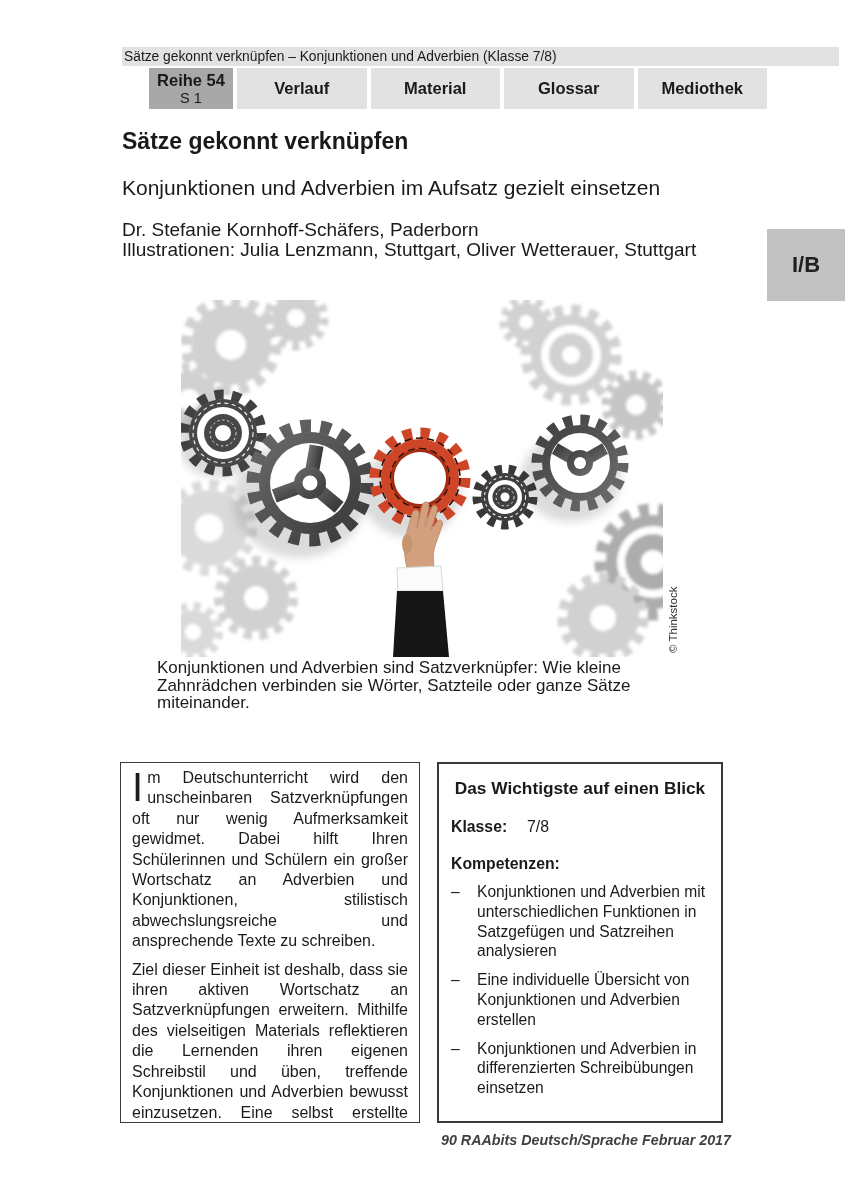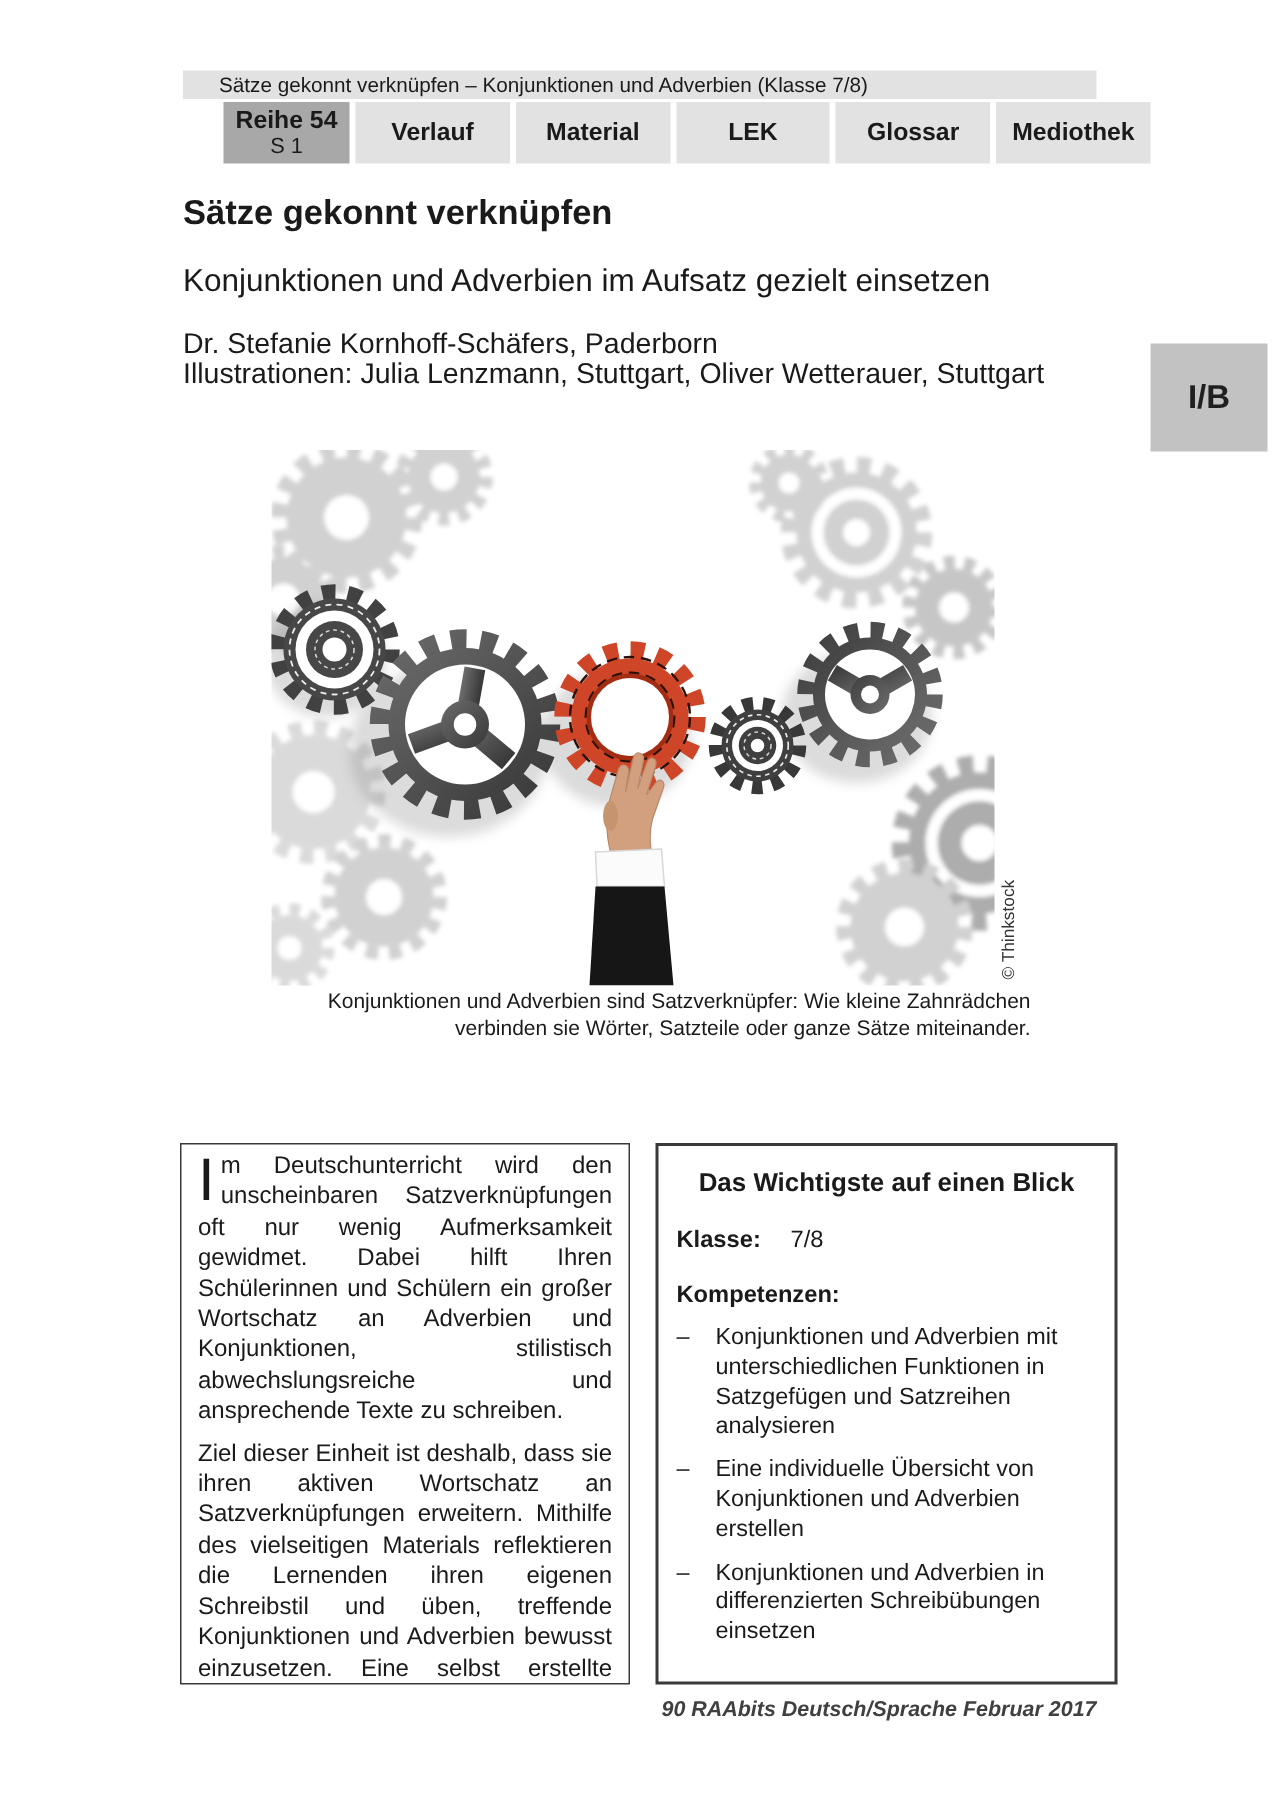--- a/index.html
+++ b/index.html
@@ -8,24 +8,24 @@
     position: relative;
     background: #ffffff;
     font-family: "Liberation Sans", sans-serif;
     color: #1a1a1a;
     overflow: hidden;
   }
   .abs { position: absolute; }
 
   
   .kicker {
-    left: 122px; top: 47px; width: 609px; height: 19px;
+    left: 122px; top: 47px; width: 717px; height: 19px;
     background: #e2e2e2;
     font-size: 13.8px; line-height: 19px;
-    padding-left: 24px; box-sizing: border-box;
+    padding-left: 2px; box-sizing: border-box;
     white-space: nowrap;
   }
 
   
   .tabs {
     left: 113px; top: 68px; width: 618px; height: 41px;
     display: flex; gap: 4px; padding-left: 36px;
   }
   .tab {
     background: #e2e2e2; flex: 1;
@@ -53,42 +53,42 @@
 
   
   .figure { left: 181px; top: 300px; width: 482px; height: 357px; }
   .credit {
     left: 667px; top: 653px;
     transform: rotate(-90deg); transform-origin: 0 0;
     font-size: 11.5px; color: #333; white-space: nowrap;
   }
   .caption {
     left: 157px; top: 659px; width: 530px;
-    text-align: right; font-size: 14px; line-height: 17.5px;
+    text-align: left; font-size: 17px; line-height: 17.5px;
   }
 
   
   .box-left {
     left: 120px; top: 762px; width: 300px; height: 361px;
     border: 1.5px solid #3a3a3a; box-sizing: border-box;
     padding: 5px 11px 0 11px;
     font-size: 16px; line-height: 20.4px;
     text-align: justify;
     hyphens: auto; -webkit-hyphens: auto;
     overflow: hidden;
   }
   .box-left p { margin: 0; }
   .box-left p + p { margin-top: 8px; }
   .dropcap {
     float: left; font-size: 40px; line-height: 33px;
     margin: 3px 4px 0 0;
   }
 
   .box-right {
-    left: 437px; top: 762px; width: 308px; height: 361px;
+    left: 437px; top: 762px; width: 286px; height: 361px;
     border: 2px solid #3a3a3a; box-sizing: border-box;
     padding: 8px 12px; font-size: 15.8px;
     overflow: hidden;
   }
   .box-right h3 {
     margin: 6px 0 0 0; text-align: center;
     font-size: 17.3px; font-weight: bold;
   }
   .ov-row { margin-top: 19px; }
   .ov-label { display: inline-block; width: 76px; font-weight: bold; }
@@ -113,21 +113,20 @@
 
 <div class="abs kicker">Sätze gekonnt verknüpfen – Konjunktionen und Adverbien (Klasse 7/8)</div>
 
 <div class="abs tabs">
   <div class="tab active">
     <span>Reihe 54</span>
     <span class="line2">S 1</span>
   </div>
   <div class="tab">Verlauf</div>
   <div class="tab">Material</div>
-  <div class="tab">LEK</div>
   <div class="tab">Glossar</div>
   <div class="tab">Mediothek</div>
 </div>
 
 <div class="abs title">Sätze gekonnt verknüpfen</div>
 <div class="abs subtitle">Konjunktionen und Adverbien im Aufsatz gezielt einsetzen</div>
 <div class="abs authors">
   <div>Dr. Stefanie Kornhoff-Schäfers, Paderborn</div>
   <div>Illustrationen: Julia Lenzmann, Stuttgart, Oliver Wetterauer, Stuttgart</div>
 </div>

